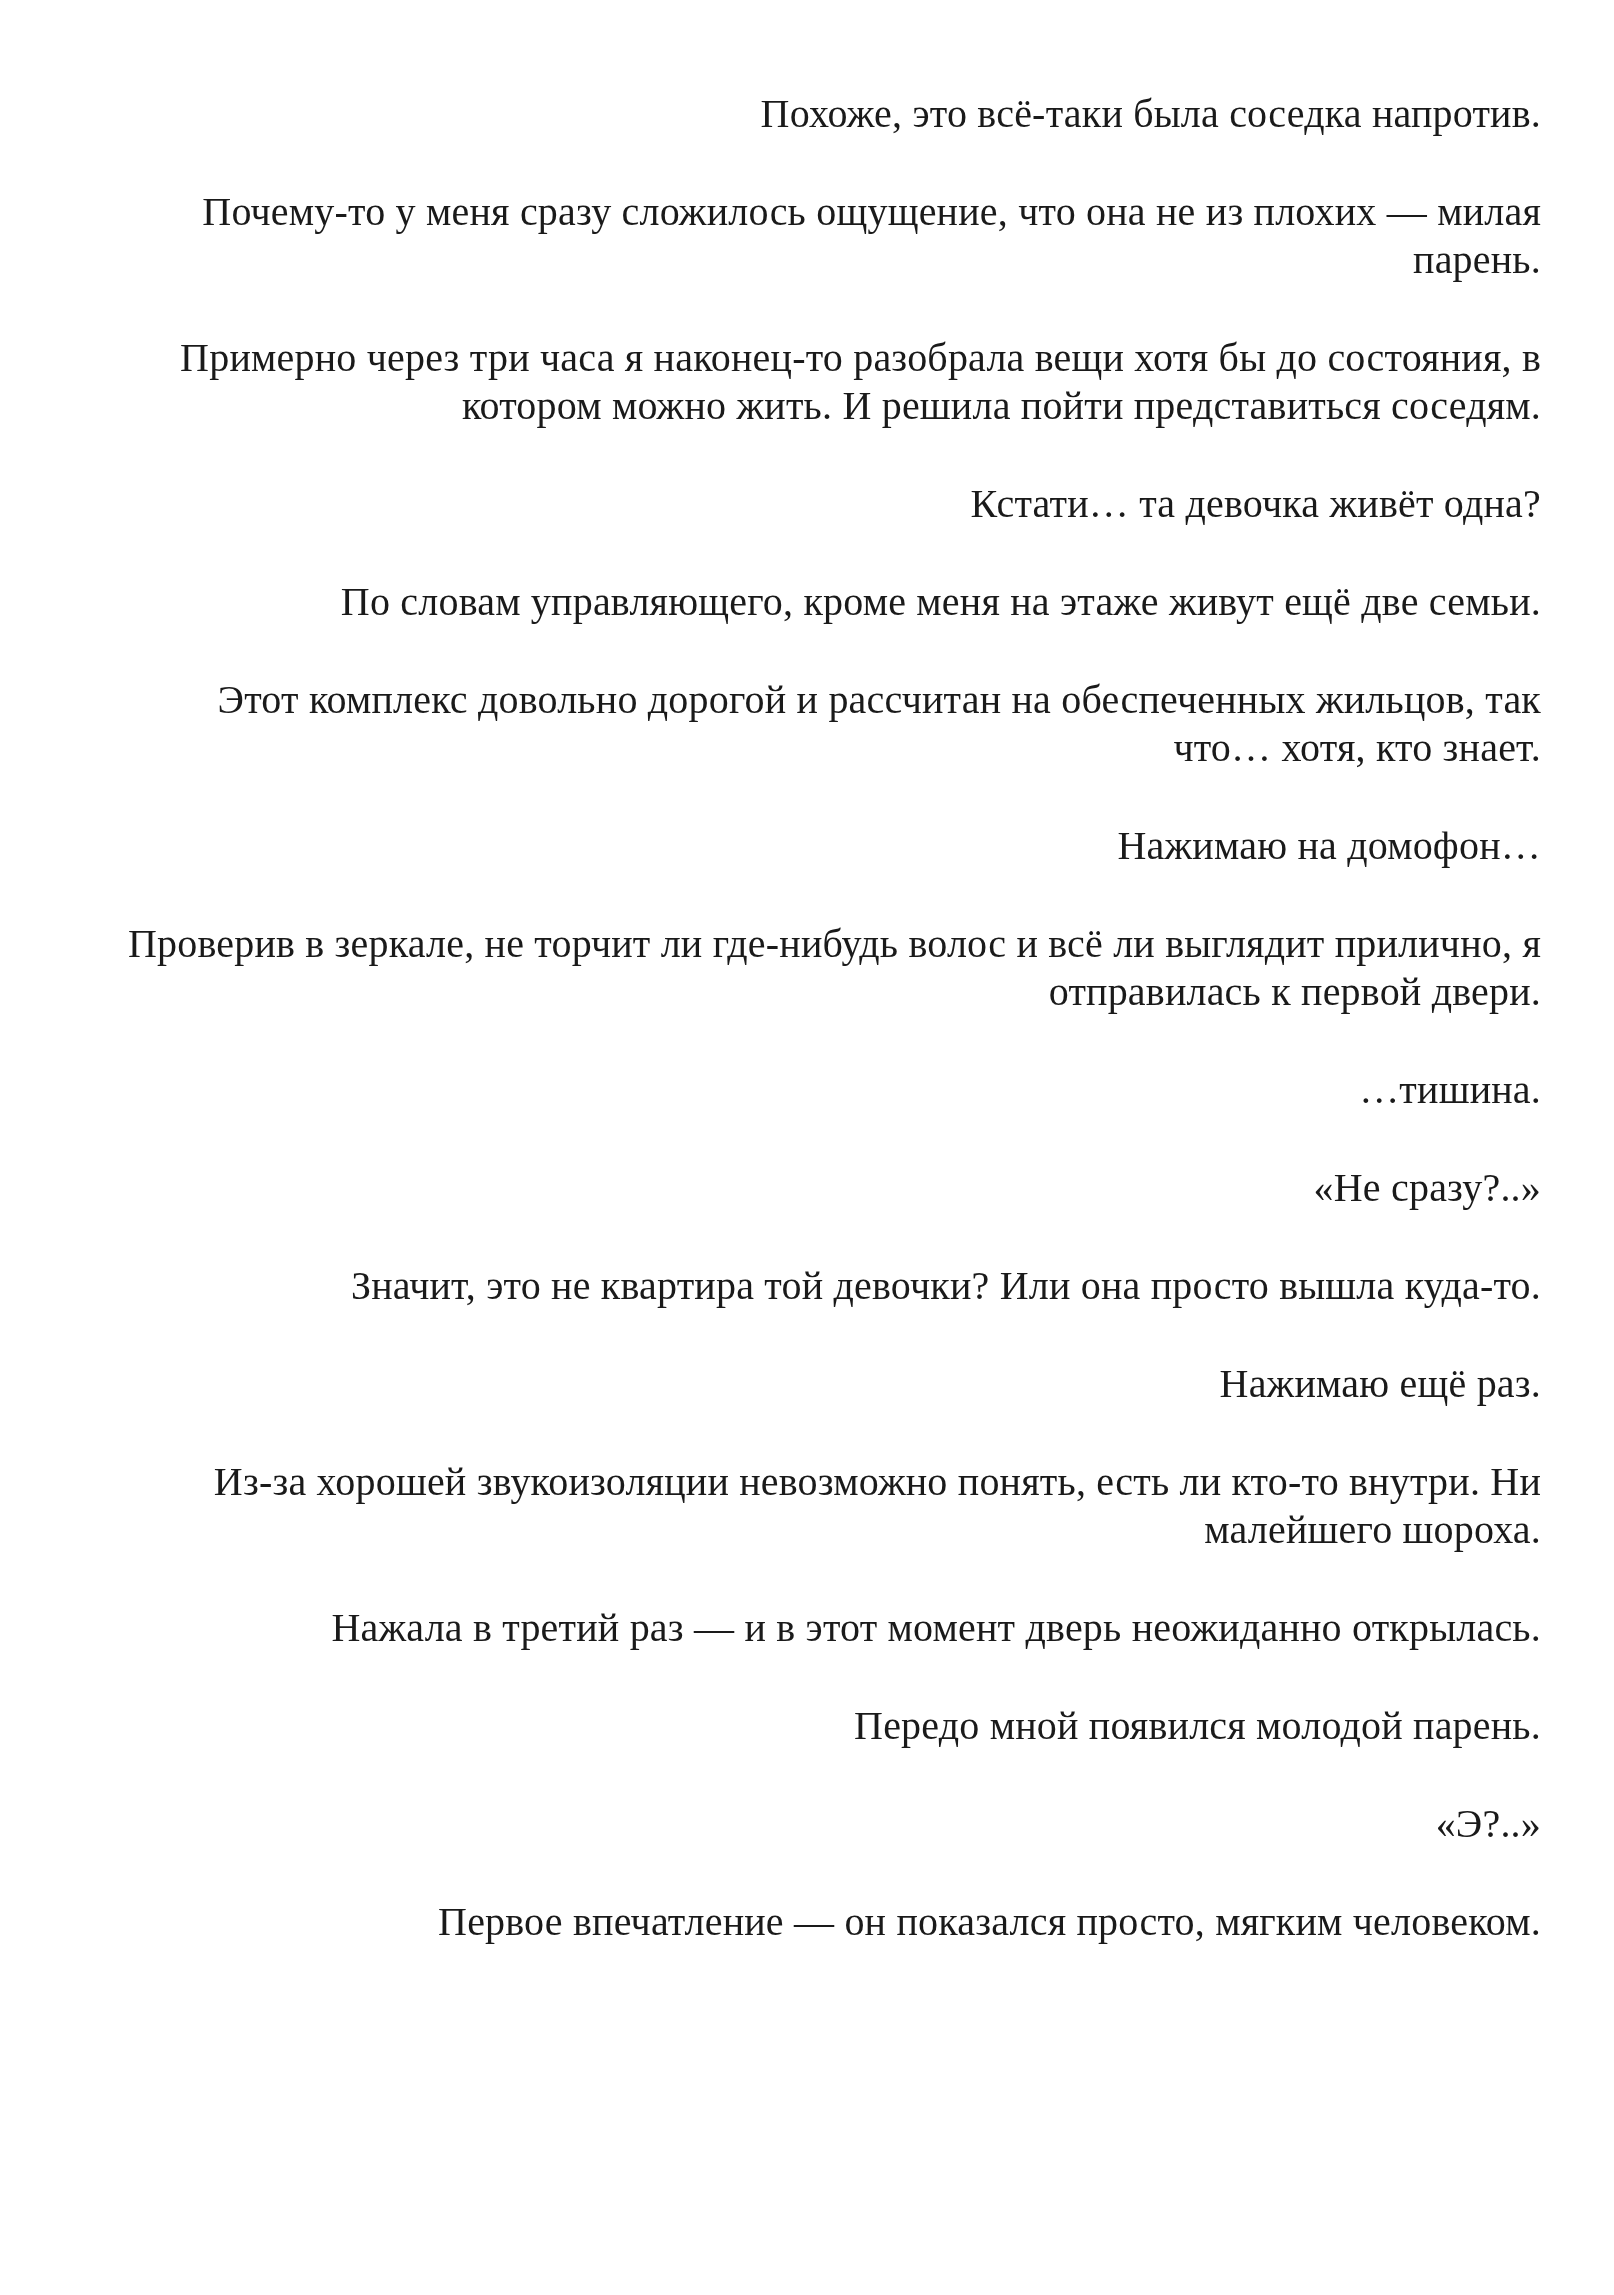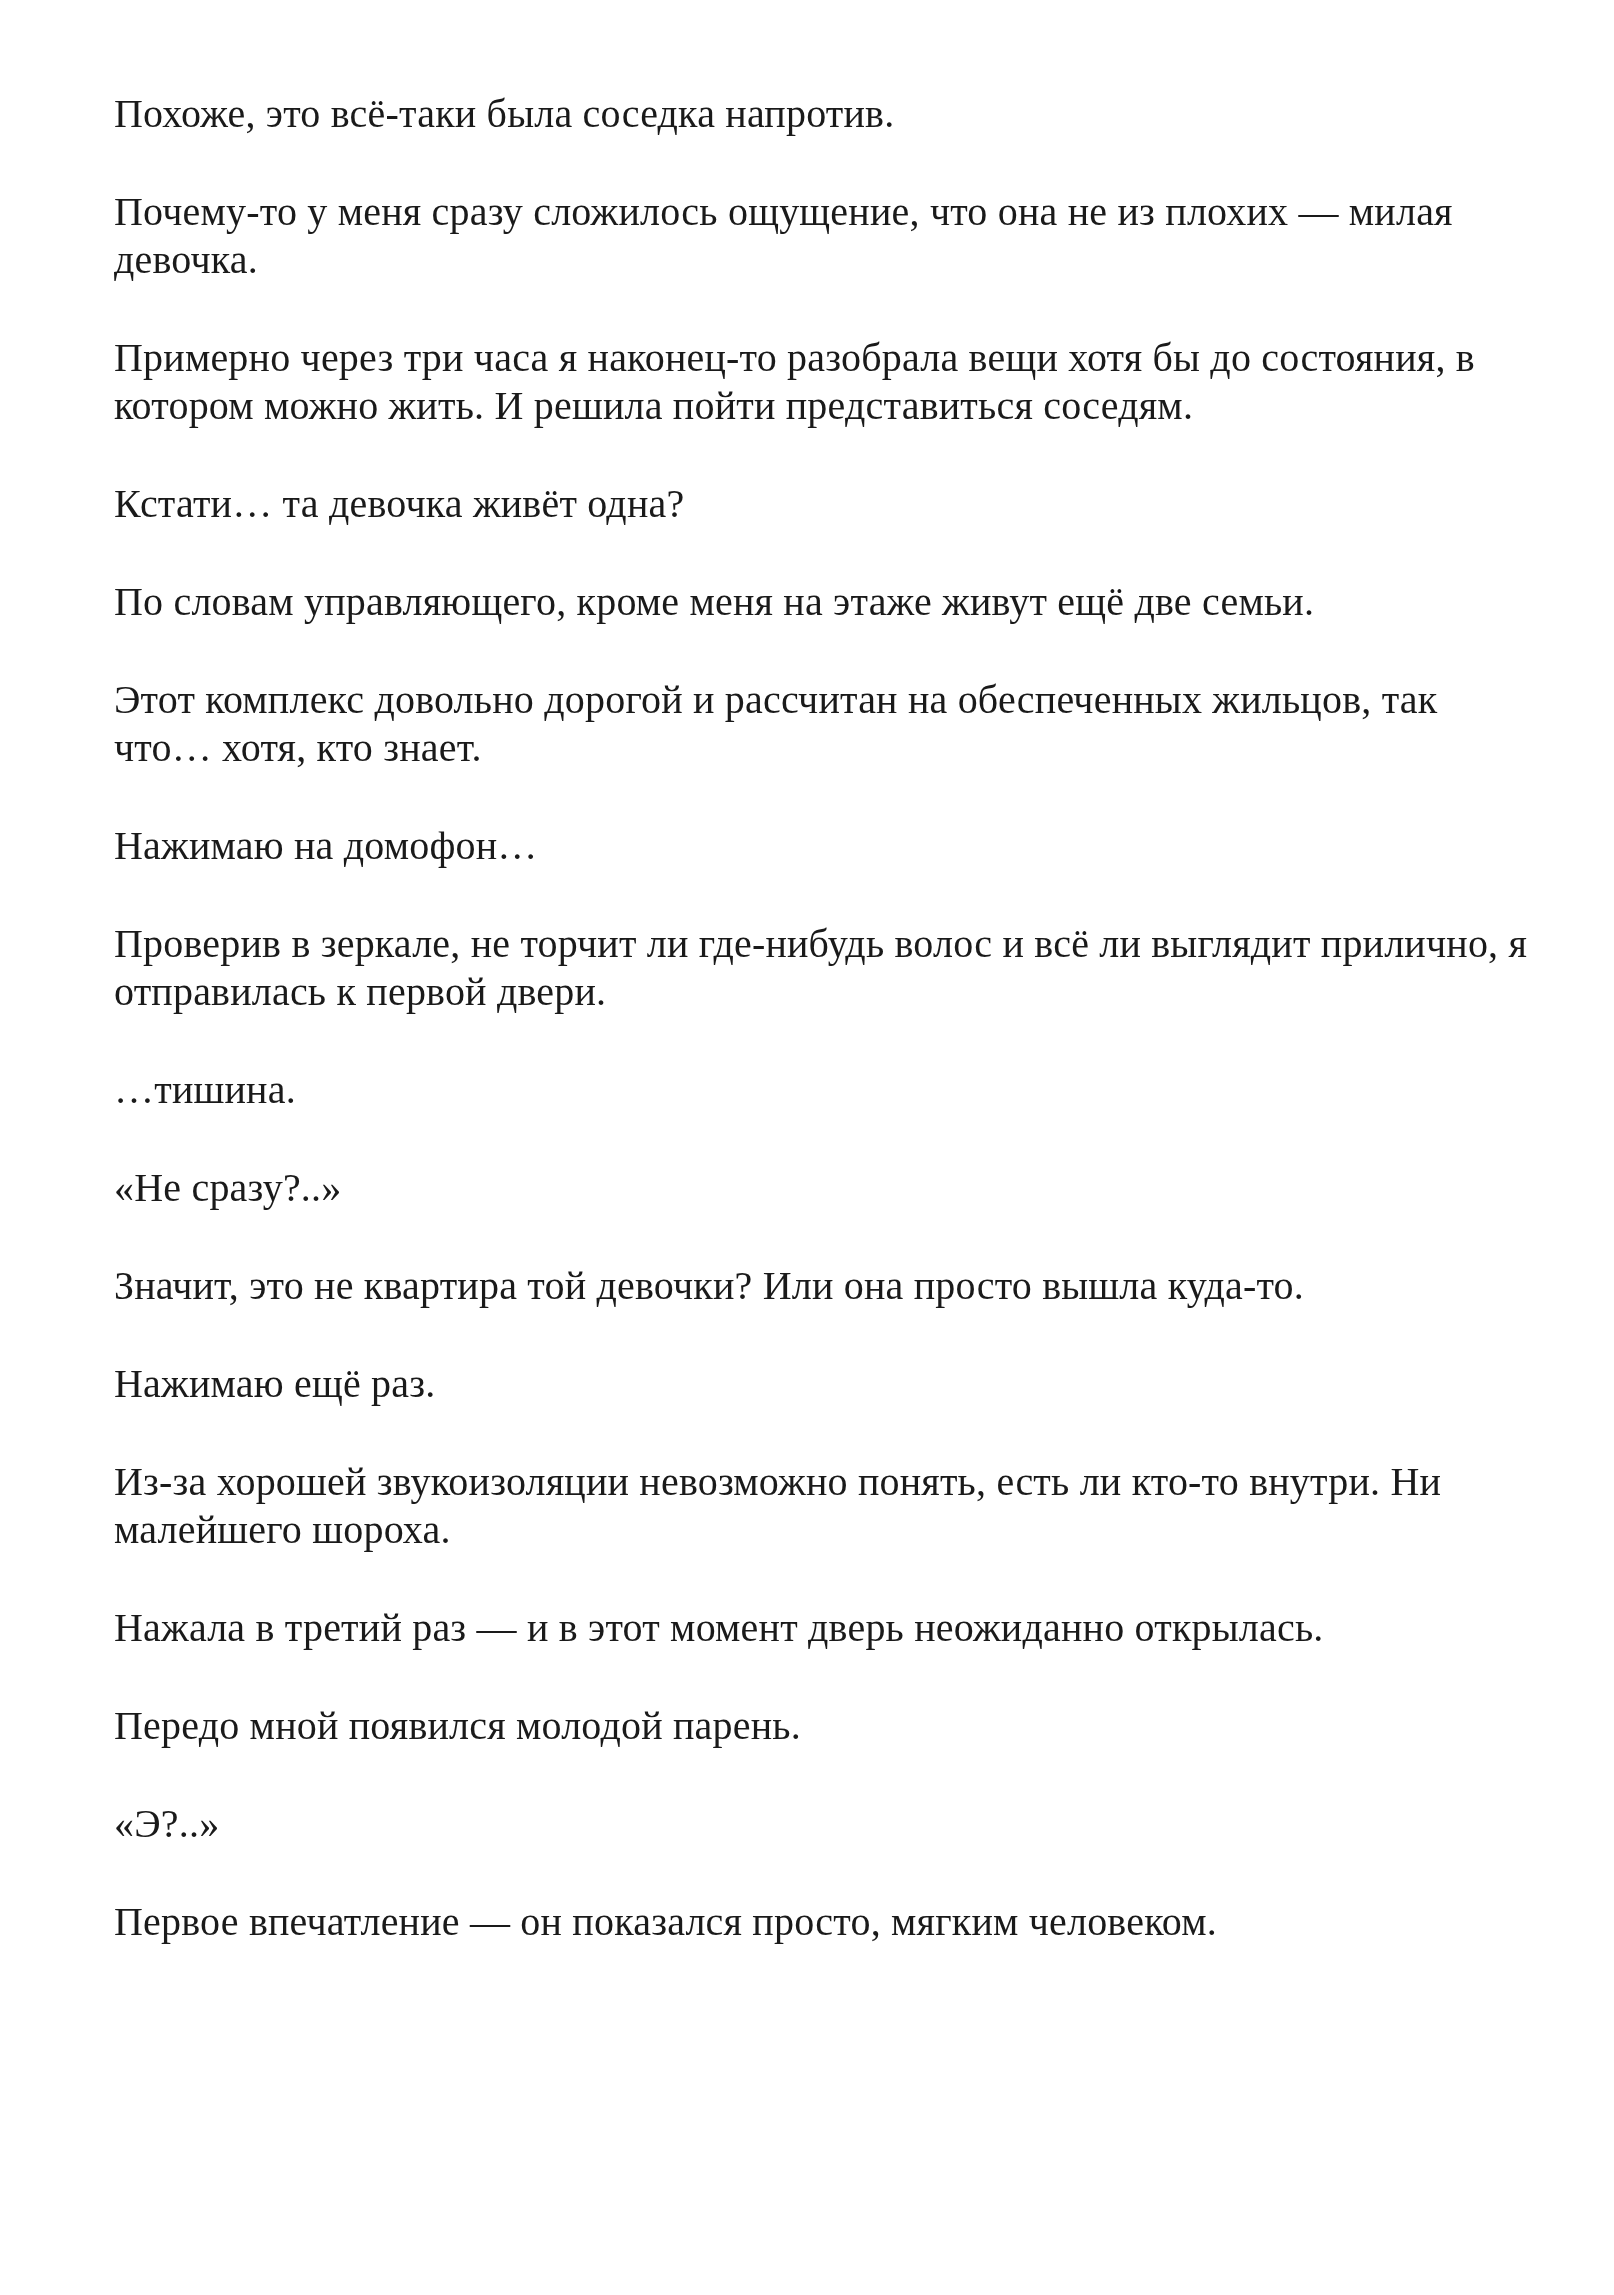--- a/index.html
+++ b/index.html
@@ -18,31 +18,32 @@
       height: 2295px;
       background: #ffffff;
       box-sizing: border-box;
       padding: 90px 97px 0 106px;
     }
     .para {
       font-family: "Liberation Serif", "DejaVu Serif", serif;
       font-size: 40px;
       line-height: 48px;
       color: #1a1a1a;
-      margin: 0 0 50px 8px;
+      margin: 0 0 50px 14px;
       width: 1421px;
       letter-spacing: 0.2px;
+      text-align: right;
     }
   </style>
 </head>
 <body>
 
 <div class="page">
   <p class="para">Похоже, это всё-таки была соседка напротив.</p>
-  <p class="para">Почему-то у меня сразу сложилось ощущение, что она не из плохих — милая девочка.</p>
+  <p class="para">Почему-то у меня сразу сложилось ощущение, что она не из плохих — милая парень.</p>
   <p class="para">Примерно через три часа я наконец-то разобрала вещи хотя бы до состояния, в котором можно жить. И решила пойти представиться соседям.</p>
   <p class="para">Кстати… та девочка живёт одна?</p>
   <p class="para">По словам управляющего, кроме меня на этаже живут ещё две семьи.</p>
   <p class="para">Этот комплекс довольно дорогой и рассчитан на обеспеченных жильцов, так что… хотя, кто знает.</p>
   <p class="para">Нажимаю на домофон…</p>
   <p class="para">Проверив в зеркале, не торчит ли где-нибудь волос и всё ли выглядит прилично, я отправилась к первой двери.</p>
   <p class="para">…тишина.</p>
   <p class="para">«Не сразу?..»</p>
   <p class="para">Значит, это не квартира той девочки? Или она просто вышла куда-то.</p>
   <p class="para">Нажимаю ещё раз.</p>

